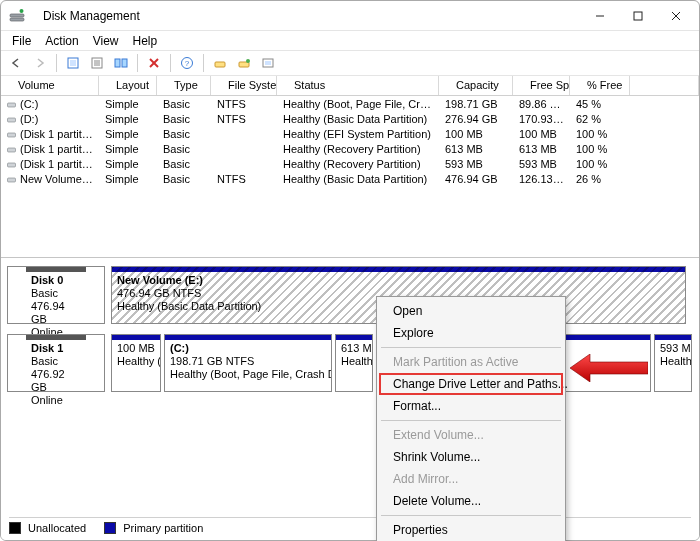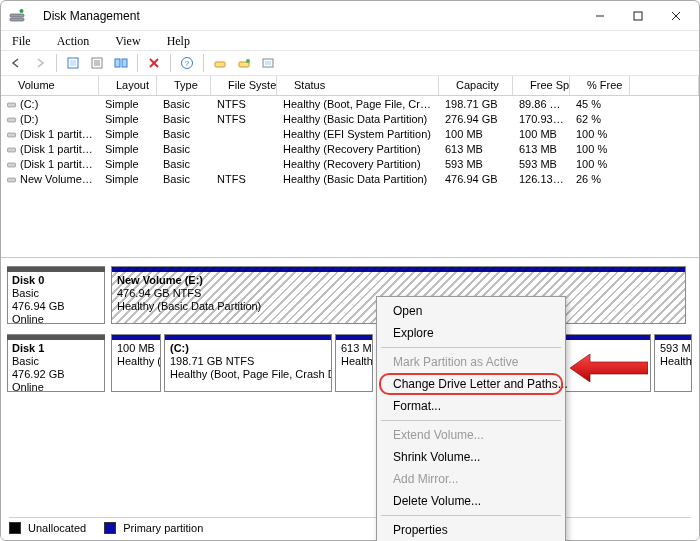--- a/index.html
+++ b/index.html
@@ -43,23 +43,22 @@
     display: flex; align-items: center; justify-content: center;
     font-size: 11px;
     cursor: default;
   }
   .winbtn svg { stroke: #222; }
   .menubar {
     height: 19px;
     display: flex;
     align-items: center;
     padding: 1px 4px 0 4px;
-    gap: 12px;
+    gap: 0;
     font-size: 12px;
-    font-family: Liberation Serif, serif;
   }
   .menubar .menuitem { padding: 1px 7px; cursor: default; }
   .toolbar {
     height: 26px;
     display: flex;
     align-items: center;
     padding: 0 4px;
     gap: 2px;
     border-top: 1px solid #e5e5e5;
     border-bottom: 1px solid #e5e5e5;
@@ -128,21 +127,21 @@
   }
   .diskblock {
     display: flex;
     gap: 6px;
     margin-bottom: 10px;
     height: 58px;
   }
   .diskinfo {
     width: 98px;
     border: 1px solid #888;
-    padding: 3px 4px;
+    padding: 3px 23px;
     font-size: 11px;
     line-height: 13px;
     background: #fff;
   }
   .diskinfo .disktop {
     background: #555;
     color: #fff;
     height: 5px;
     margin: -3px -5px 2px -5px;
   }
@@ -213,21 +212,20 @@
     padding: 4px 14px;
     color: #000;
     white-space: nowrap;
     line-height: 14px;
   }
   .ctxitem.disabled { color: #9a9a9a; }
   .ctxsep { height: 1px; background: #c8c8c8; margin: 3px 2px; }
   .ctxitem.highlight {
     outline: 2px solid #e53935;
     outline-offset: -2px;
-    border-radius: 10px;
   }
 
   
   .arrow {
     position: absolute;
     top: 354px; left: 570px;
     z-index: 11;
   }
 </style>
 </head>

